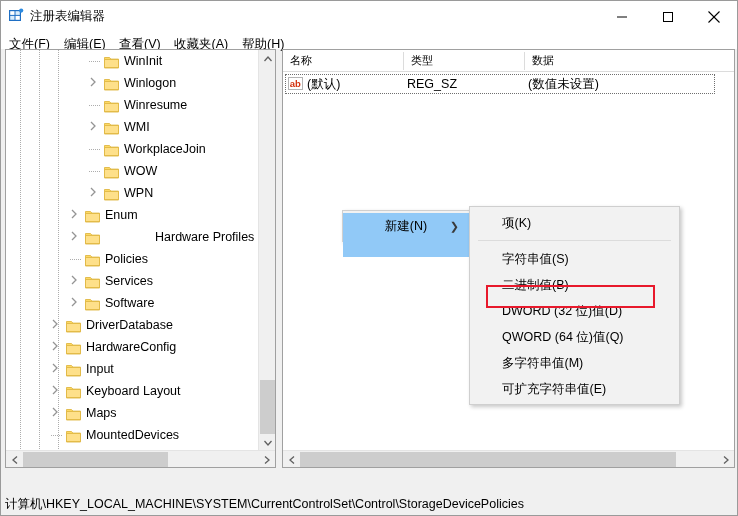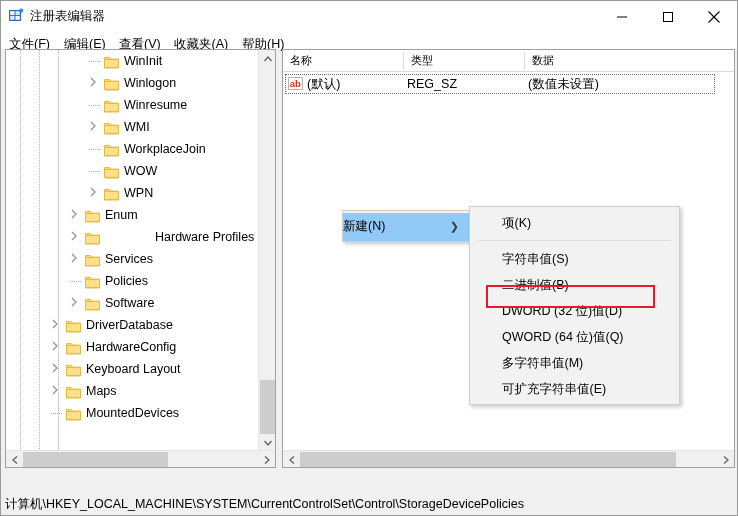--- a/index.html
+++ b/index.html
@@ -64,21 +64,21 @@
   .lhead .sep{position:absolute;top:2px;width:1px;height:18px;background:#dcdcdc;}
   .lrow{position:absolute;left:2px;top:24px;height:20px;width:430px;box-sizing:border-box;border:1px dotted #6f6f6f;}
   .lrow .cell{position:absolute;top:0;height:18px;line-height:18px;font-size:12.5px;white-space:nowrap;}
   .abicon{position:absolute;left:2px;top:2px;width:15px;height:14px;}
 
   
   .ctxmenu{position:absolute;background:#f2f2f2;border:1px solid #cfcfcf;box-shadow:2px 2px 4px rgba(0,0,0,.22);box-sizing:border-box;}
   .menu1{left:341px;top:209px;width:128px;height:32px;padding:2px 0;}
   .menu2{left:468px;top:205px;width:211px;height:199px;padding:3px 0;}
   .mrow{position:relative;height:26px;line-height:26px;font-size:12.5px;color:#000;padding-left:32px;white-space:nowrap;cursor:default;}
-  .menu1 .mrow{padding-left:0;text-align:left;height:28px;line-height:27px;}
+  .menu1 .mrow{padding-left:0;text-align:center;height:44px;line-height:27px;}
   .mrow.hl{background:#91c9f7;}
   .mrow .sub-arrow{position:absolute;right:10px;top:0;line-height:27px;font-size:11px;color:#3a3a3a;}
   .msep{height:1px;background:#dcdcdc;margin:4px 8px 5px 8px;}
 
   
   .redbox{position:absolute;left:485px;top:284px;width:169px;height:23px;border:2px solid #e8192c;box-sizing:border-box;pointer-events:none;}
 
   
   .statusbar{position:absolute;left:0;bottom:0;width:736px;height:21px;background:#f0f0f0;}
   .status-text{position:absolute;left:4px;top:2px;line-height:17px;font-size:12.5px;white-space:nowrap;color:#000;}
@@ -215,49 +215,49 @@
               <polyline points="3,1 7,5 3,9" fill="none" stroke="#949494" stroke-width="1.3"></polyline>
             </svg>
           </span>
           <span class="folder" style="left: 43px;"><svg width="15" height="13" viewBox="0 0 15 13">
               <path d="M0.5 1.5h5l1.4 1.6h7.6v8.9H0.5z" fill="#fdd965" stroke="#e0b844" stroke-width="0.9"></path>
               <path d="M0.5 3.5h14v8H0.5z" fill="#fee08a" stroke="#e0b844" stroke-width="0.9"></path>
             </svg></span>
           <span class="lbl" style="left: 78px; margin-left: 35px;">Hardware Profiles</span>
         </div>
         <div class="tnode">
-          <span class="exp" style="left: 27px;">
-            <svg width="10" height="10" viewBox="0 0 10 10">
-              <polyline points="3,1 7,5 3,9" fill="none" stroke="#949494" stroke-width="1.3"></polyline>
-            </svg>
-          </span>
-          <span class="folder" style="left: 43px;"><svg width="15" height="13" viewBox="0 0 15 13">
-              <path d="M0.5 1.5h5l1.4 1.6h7.6v8.9H0.5z" fill="#fdd965" stroke="#e0b844" stroke-width="0.9"></path>
-              <path d="M0.5 3.5h14v8H0.5z" fill="#fee08a" stroke="#e0b844" stroke-width="0.9"></path>
-            </svg></span>
-          <span class="lbl" style="left: 63px;">Services</span>
-        </div>
-        <div class="tnode">
           <span class="hdot" style="left: 28px; top: 11px; width: 11px;"></span>
           <span class="folder" style="left: 43px;"><svg width="15" height="13" viewBox="0 0 15 13">
               <path d="M0.5 1.5h5l1.4 1.6h7.6v8.9H0.5z" fill="#fdd965" stroke="#e0b844" stroke-width="0.9"></path>
               <path d="M0.5 3.5h14v8H0.5z" fill="#fee08a" stroke="#e0b844" stroke-width="0.9"></path>
             </svg></span>
           <span class="lbl" style="left: 63px;">Policies</span>
         </div>
         <div class="tnode">
           <span class="exp" style="left: 27px;">
             <svg width="10" height="10" viewBox="0 0 10 10">
               <polyline points="3,1 7,5 3,9" fill="none" stroke="#949494" stroke-width="1.3"></polyline>
             </svg>
           </span>
           <span class="folder" style="left: 43px;"><svg width="15" height="13" viewBox="0 0 15 13">
               <path d="M0.5 1.5h5l1.4 1.6h7.6v8.9H0.5z" fill="#fdd965" stroke="#e0b844" stroke-width="0.9"></path>
               <path d="M0.5 3.5h14v8H0.5z" fill="#fee08a" stroke="#e0b844" stroke-width="0.9"></path>
             </svg></span>
+          <span class="lbl" style="left: 63px;">Services</span>
+        </div>
+        <div class="tnode">
+          <span class="exp" style="left: 27px;">
+            <svg width="10" height="10" viewBox="0 0 10 10">
+              <polyline points="3,1 7,5 3,9" fill="none" stroke="#949494" stroke-width="1.3"></polyline>
+            </svg>
+          </span>
+          <span class="folder" style="left: 43px;"><svg width="15" height="13" viewBox="0 0 15 13">
+              <path d="M0.5 1.5h5l1.4 1.6h7.6v8.9H0.5z" fill="#fdd965" stroke="#e0b844" stroke-width="0.9"></path>
+              <path d="M0.5 3.5h14v8H0.5z" fill="#fee08a" stroke="#e0b844" stroke-width="0.9"></path>
+            </svg></span>
           <span class="lbl" style="left: 63px;">Software</span>
         </div>
         <div class="tnode">
           <span class="exp" style="left: 8px;">
             <svg width="10" height="10" viewBox="0 0 10 10">
               <polyline points="3,1 7,5 3,9" fill="none" stroke="#949494" stroke-width="1.3"></polyline>
             </svg>
           </span>
           <span class="folder" style="left: 24px;"><svg width="15" height="13" viewBox="0 0 15 13">
               <path d="M0.5 1.5h5l1.4 1.6h7.6v8.9H0.5z" fill="#fdd965" stroke="#e0b844" stroke-width="0.9"></path>
@@ -269,20 +269,32 @@
           <span class="exp" style="left: 8px;">
             <svg width="10" height="10" viewBox="0 0 10 10">
               <polyline points="3,1 7,5 3,9" fill="none" stroke="#949494" stroke-width="1.3"></polyline>
             </svg>
           </span>
           <span class="folder" style="left: 24px;"><svg width="15" height="13" viewBox="0 0 15 13">
               <path d="M0.5 1.5h5l1.4 1.6h7.6v8.9H0.5z" fill="#fdd965" stroke="#e0b844" stroke-width="0.9"></path>
               <path d="M0.5 3.5h14v8H0.5z" fill="#fee08a" stroke="#e0b844" stroke-width="0.9"></path>
             </svg></span>
           <span class="lbl" style="left: 44px;">HardwareConfig</span>
+        </div>
+        <div class="tnode">
+          <span class="exp" style="left: 8px;">
+            <svg width="10" height="10" viewBox="0 0 10 10">
+              <polyline points="3,1 7,5 3,9" fill="none" stroke="#949494" stroke-width="1.3"></polyline>
+            </svg>
+          </span>
+          <span class="folder" style="left: 24px;"><svg width="15" height="13" viewBox="0 0 15 13">
+              <path d="M0.5 1.5h5l1.4 1.6h7.6v8.9H0.5z" fill="#fdd965" stroke="#e0b844" stroke-width="0.9"></path>
+              <path d="M0.5 3.5h14v8H0.5z" fill="#fee08a" stroke="#e0b844" stroke-width="0.9"></path>
+            </svg></span>
+          <span class="lbl" style="left: 44px;">Input</span>
         </div>
         <div class="tnode">
           <span class="exp" style="left: 8px;">
             <svg width="10" height="10" viewBox="0 0 10 10">
               <polyline points="3,1 7,5 3,9" fill="none" stroke="#949494" stroke-width="1.3"></polyline>
             </svg>
           </span>
           <span class="folder" style="left: 24px;"><svg width="15" height="13" viewBox="0 0 15 13">
               <path d="M0.5 1.5h5l1.4 1.6h7.6v8.9H0.5z" fill="#fdd965" stroke="#e0b844" stroke-width="0.9"></path>
               <path d="M0.5 3.5h14v8H0.5z" fill="#fee08a" stroke="#e0b844" stroke-width="0.9"></path>

